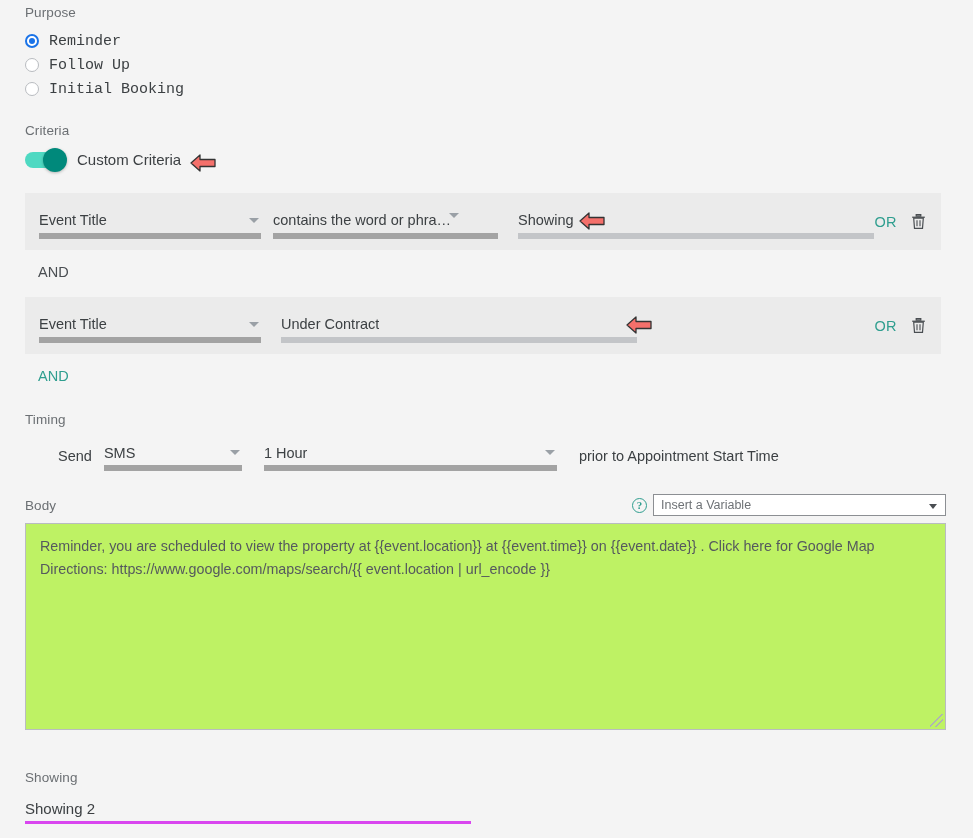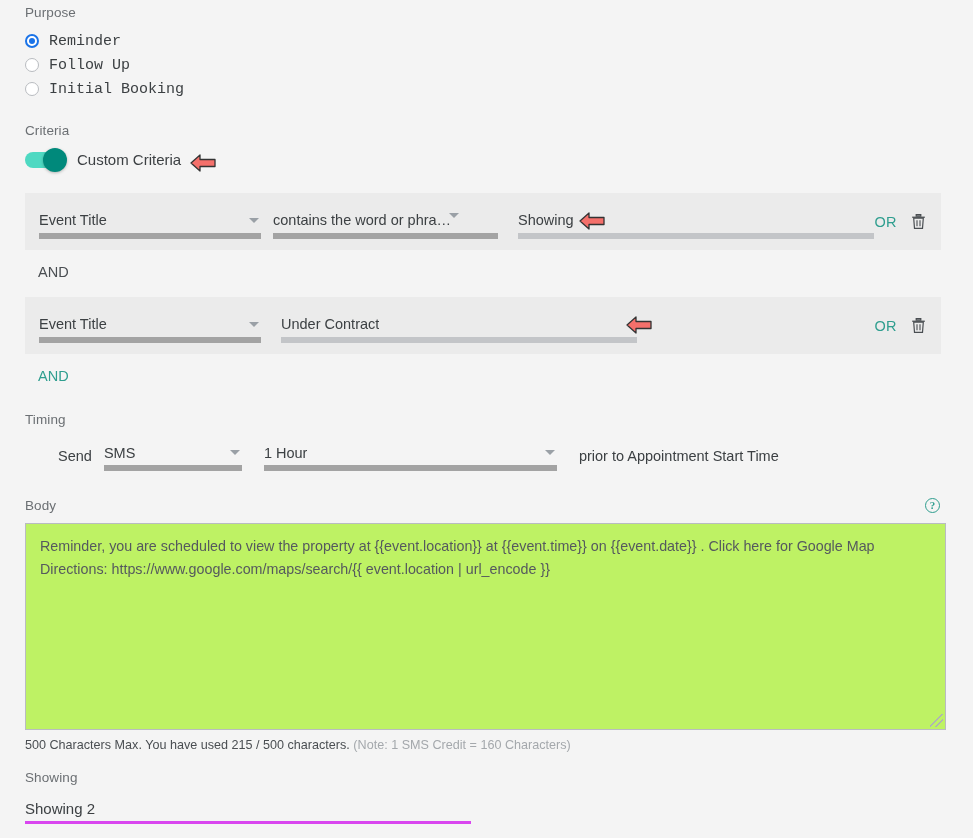--- a/index.html
+++ b/index.html
@@ -271,28 +271,28 @@
         <span class="caret"></span>
       </div>
       <span class="prior-text">prior to Appointment Start Time</span>
     </div>
   </div>
 
   <div id="body-section">
     <div class="body-head">
       <span class="section-label">Body</span>
       <span class="help-icon">?</span>
+      <div class="var-select">
+        <span class="vtext">Insert a Variable</span>
+        <span class="vcaret"></span>
+      </div>
     </div>
     <div class="body-box">
       <div class="body-text">Reminder, you are scheduled to view the property at {{event.location}} at {{event.time}} on {{event.date}} . Click here for Google Map Directions: https://www.google.com/maps/search/{{ event.location | url_encode }}</div>
       <span class="resize-grip"></span>
-    </div>
-    <div class="char-note">
-      <span>500 Characters Max. You have used 215 / 500 characters.</span>
-      <span class="dim">(Note: 1 SMS Credit = 160 Characters)</span>
     </div>
   </div>
 
   <div id="nickname-section">
     <span class="section-label">Showing</span>
     <div class="nick-field">
       <span class="ntext">Showing 2</span>
     </div>
   </div>
 

